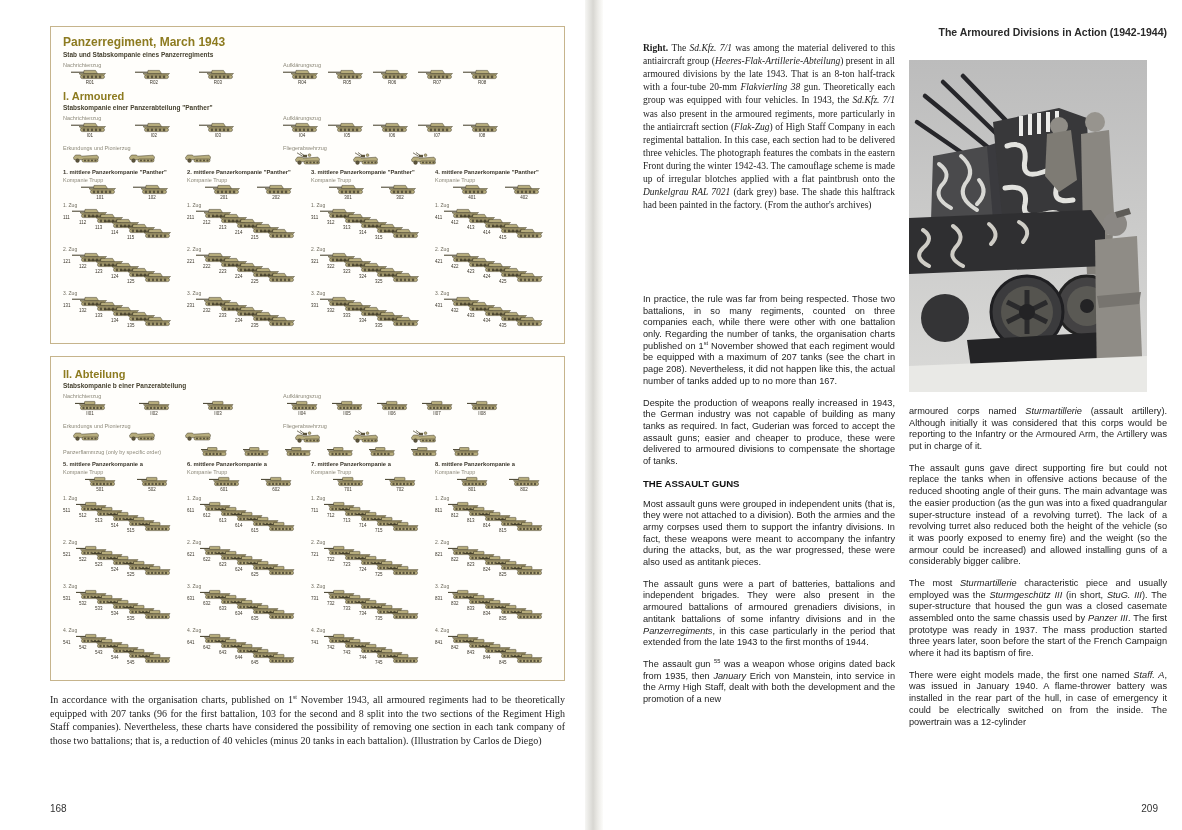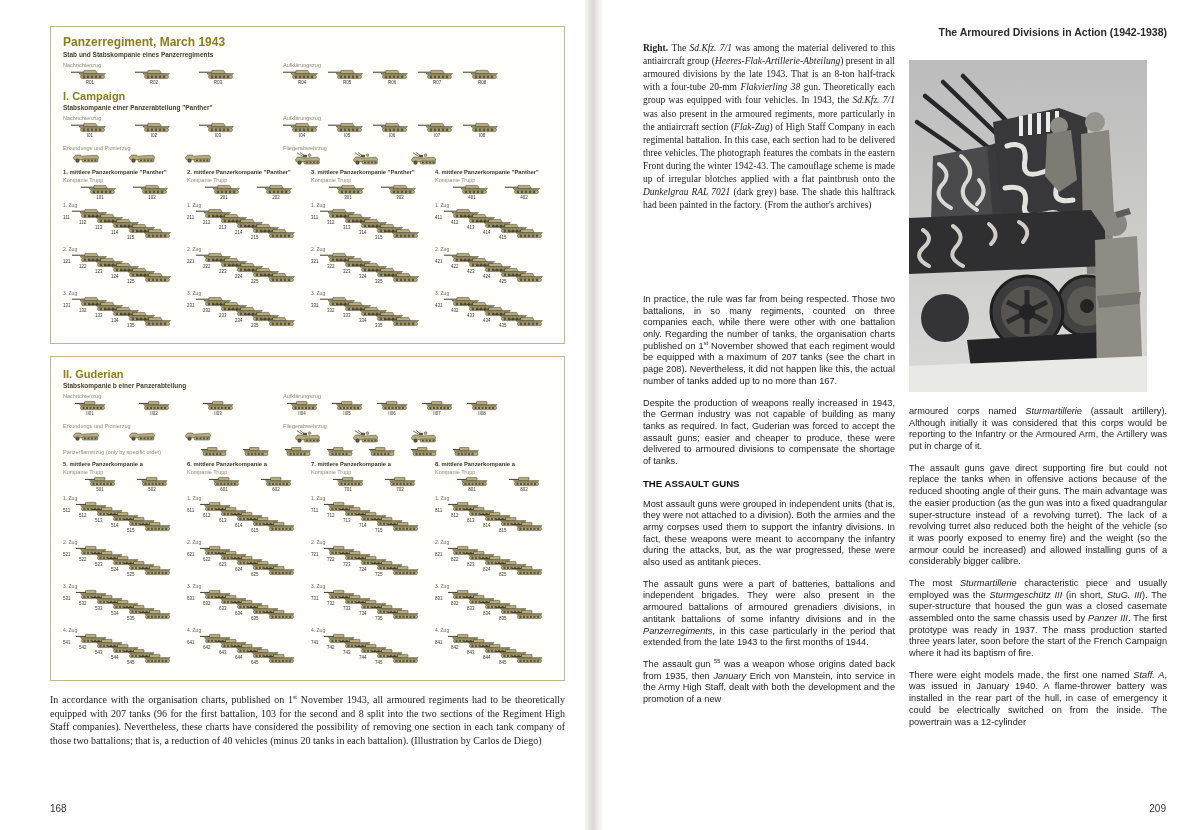--- a/index.html
+++ b/index.html
@@ -7,21 +7,21 @@
   .spread{display:flex;width:1182px;height:830px;}
   .page{position:relative;box-sizing:border-box;background:#ffffff;}
   .page-left{width:585px;padding:26px 20px 0 50px;}
   .spine{width:18px;height:830px;background:linear-gradient(to right,#f6f6f4,#d8d7d2 45%,#ecebe7 72%,#fcfcfa);}
   .page-right{width:579px;padding:26px 15px 0 40px;}
 
   .lp-header{font-size:10.5px;font-weight:bold;color:#2a2a2a;margin-bottom:18px;}
   .rp-header{font-size:10.5px;font-weight:bold;color:#2a2a2a;text-align:right;margin-bottom:4px;}
   .pnum{position:absolute;bottom:16px;font-size:10px;color:#333;}
   .pnum-left{left:50px;}
-  .pnum-right{right:16px;margin-top:8px;}
+  .pnum-right{right:24px;margin-top:8px;}
 
   
   .obox{border:1px solid #c6b48c;background:#fffefb;padding:8px 12px 10px;margin-bottom:12px;}
   .c-title{color:#8d7b20;font-weight:bold;font-size:12px;margin-bottom:2px;}
   .sec-title{color:#8d7b20;font-weight:bold;font-size:11px;margin:3px 0 1px;}
   .c-sub{font-size:6.5px;font-weight:bold;color:#46412f;margin:2px 0 2px;}
   .grp-label{font-size:5.5px;color:#8d897a;margin:2px 0 1px;}
   .grow{display:flex;margin:1px 0 3px;}
   .ggrp.g1{flex:0 0 45%;}
   .ggrp.g2{flex:1;}
@@ -197,21 +197,21 @@
                     <circle cx="21" cy="7.9" r="1.4"></circle>
                     <circle cx="25" cy="7.9" r="1.4"></circle>
                     <circle cx="29" cy="7.9" r="1.4"></circle>
                   </g>
                 </svg>
                 <span class="vid">R08</span>
               </span>
             </div>
           </div>
         </div>
-        <div class="sec-title">I. Campaign</div>
+        <div class="sec-title">I. Armoured</div>
         <div class="c-sub">Stabskompanie einer Panzerabteilung "Panther"</div>
         <div class="grow">
           <div class="ggrp g1">
             <div class="grp-label">Nachrichtenzug</div>
             <div class="vrow wide">
               <span class="vcol">
                 <svg width="38" height="11" viewBox="0 0 38 11">
                   <rect x="0" y="2.7" width="14" height="1" fill="#413b26"></rect>
                   <path d="M13 1.4 L24.5 1.4 L26.5 4.5 L12.5 4.5 Z" fill="#b6ac7c" stroke="#413b26" stroke-width="0.5"></path>
                   <path d="M8 4.5 L34.5 4.5 L32.5 6.3 L10 6.3 Z" fill="#b6ac7c" stroke="#413b26" stroke-width="0.5"></path>
@@ -1479,21 +1479,21 @@
                     <circle cx="21" cy="7.9" r="1.4"></circle>
                     <circle cx="25" cy="7.9" r="1.4"></circle>
                     <circle cx="29" cy="7.9" r="1.4"></circle>
                   </g>
                 </svg></span>
             </div>
     </div>
         </div>
       </div>
     <div class="obox">
-        <div class="sec-title">II. Guderian</div>
+        <div class="sec-title">II. Abteilung</div>
         <div class="c-sub">Stabskompanie b einer Panzerabteilung</div>
         <div class="grow">
           <div class="ggrp g1">
             <div class="grp-label">Nachrichtenzug</div>
             <div class="vrow wide">
               <span class="vcol">
                 <svg width="38" height="11" viewBox="0 0 38 11">
                   <rect x="4" y="2.9" width="10" height="1" fill="#413b26"></rect>
                   <rect x="13.5" y="1.4" width="10.5" height="3.2" rx="0.6" fill="#b6ac7c" stroke="#413b26" stroke-width="0.5"></rect>
                   <path d="M8.5 4.6 L34 4.6 L32.5 6.3 L10 6.3 Z" fill="#b6ac7c" stroke="#413b26" stroke-width="0.5"></path>
@@ -3265,21 +3265,21 @@
     </div>
         </div>
       </div>
     <div class="lp-caption serif">In accordance with the organisation charts, published on 1<sup>st</sup> November 1943, all armoured regiments had to be theoretically equipped with 207 tanks (96 for the first battalion, 103 for the second and 8 split into the two sections of the Regiment High Staff companies). Nevertheless, these charts have considered the possibility of removing one section in each tank company of those two battalions; that is, a reduction of 40 vehicles (minus 20 tanks in each battalion). (Illustration by Carlos de Diego)</div>
     <div class="pnum pnum-left">168</div>
   </div>
 
   <div class="spine"></div>
 
   <div class="page page-right">
-    <div class="rp-header">The Armoured Divisions in Action (1942-1938)</div>
+    <div class="rp-header">The Armoured Divisions in Action (1942-1944)</div>
     <div class="rp-cols">
       <div class="rp-col1 bodytext">
         <div class="photo-caption"><b>Right. </b>The <i>Sd.Kfz. 7/1</i> was among the material delivered to this antiaircraft group (<i>Heeres-Flak-Artillerie-Abteilung</i>) present in all armoured divisions by the late 1943. That is an 8-ton half-track with a four-tube 20-mm <i>Flakvierling 38</i> gun. Theoretically each group was equipped with four vehicles. In 1943, the <i>Sd.Kfz. 7/1</i> was also present in the armoured regiments, more particularly in the antiaircraft section (<i>Flak-Zug</i>) of High Staff Company in each regimental battalion. In this case, each section had to be delivered three vehicles. The photograph features the combats in the eastern Front during the winter 1942-43. The camouflage scheme is made up of irregular blotches applied with a flat paintbrush onto the <i>Dunkelgrau RAL 7021</i> (dark grey) base. The shade this halftrack had been painted in the factory. (From the author's archives)</div>
         <div>
             <p>In practice, the rule was far from being respected. Those two battalions, in so many regiments, counted on three companies each, while there were other with one battalion only. Regarding the number of tanks, the organisation charts published on 1<sup>st</sup> November showed that each regiment would be equipped with a maximum of 207 tanks (see the chart in page 208). Nevertheless, it did not happen like this, the actual number of tanks added up to no more than 167.</p>
             <p>Despite the production of weapons really increased in 1943, the German industry was not capable of building as many tanks as required. In fact, Guderian was forced to accept the assault guns; easier and cheaper to produce, these were delivered to armoured divisions to compensate the shortage of tanks.</p>
             <div class="bodyhead">THE ASSAULT GUNS</div>
             <p>Most assault guns were grouped in independent units (that is, they were not attached to a division). Both the armies and the army corpses used them to support the infantry divisions. In fact, these weapons were meant to accompany the infantry during the attacks, but, as the war progressed, these were also used as antitank pieces.</p>
             <p>The assault guns were a part of batteries, battalions and independent brigades. They were also present in the armoured battalions of armoured grenadiers divisions, in antitank battalions of some infantry divisions and in the <i>Panzerregiments</i>, in this case particularly in the period that extended from the late 1943 to the first months of 1944.</p>
             <p>The assault gun <sup>55</sup> was a weapon whose origins dated back from 1935, then <i>January</i> Erich von Manstein, into service in the Army High Staff, dealt with both the development and the promotion of a new</p>

